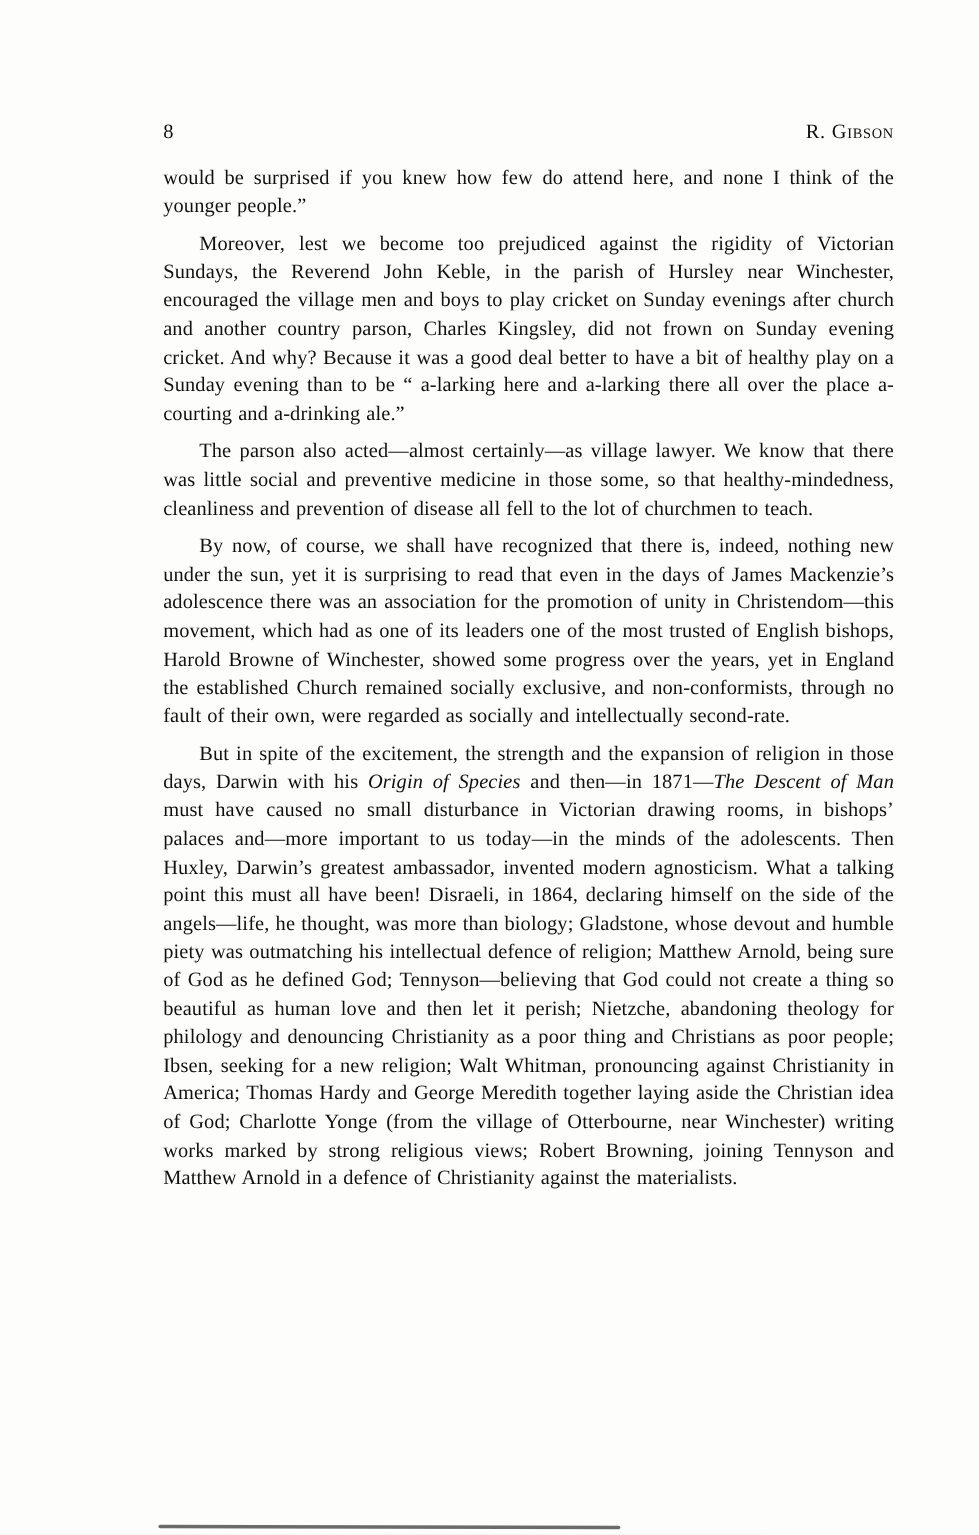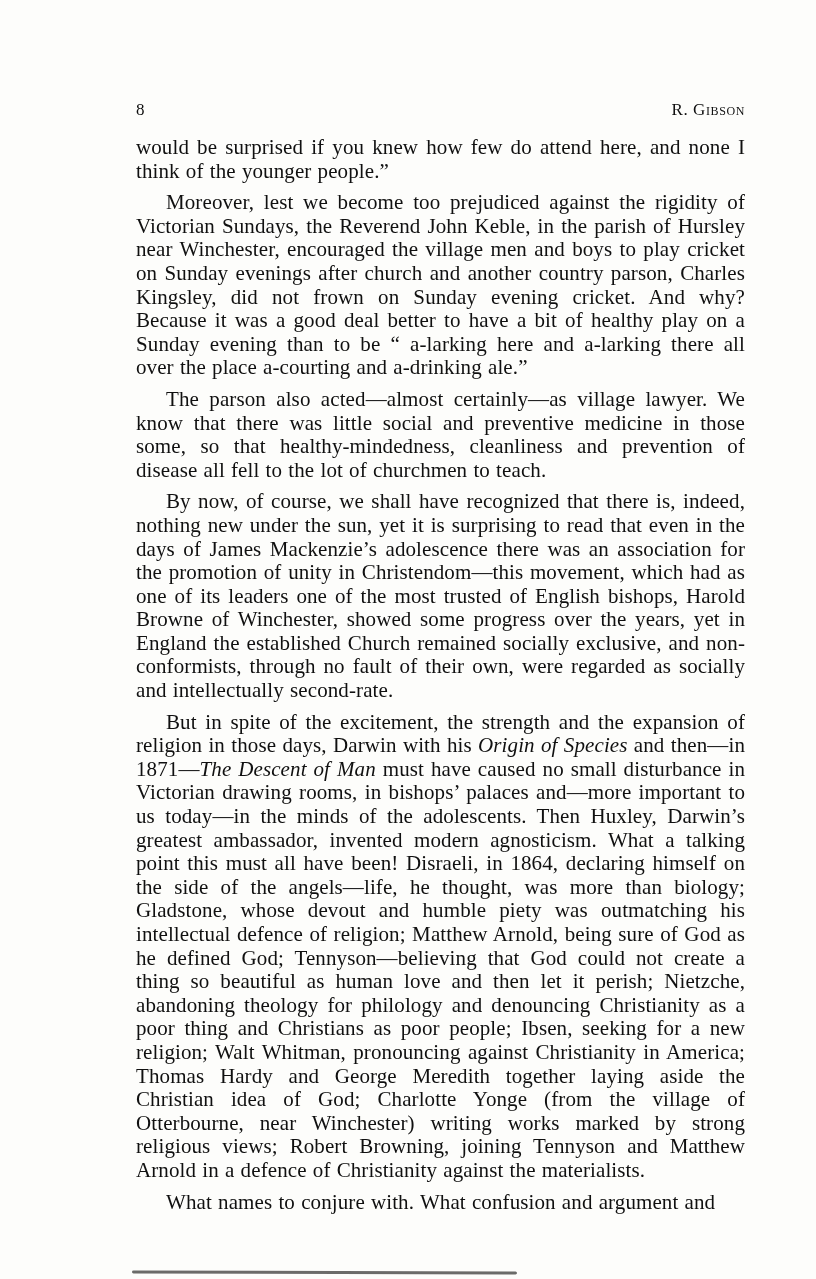--- a/index.html
+++ b/index.html
@@ -33,21 +33,21 @@
       margin-bottom: 16px;
     }
     .page-number {
       letter-spacing: 0.3px;
     }
     .running-head {
       font-variant: small-caps;
       letter-spacing: 0.6px;
     }
     .body-text {
-      font-size: 21px;
+      font-size: 17px;
       line-height: 23.6px;
       text-align: justify;
       letter-spacing: 0.1px;
       word-spacing: 0.04em;
     }
     .para {
       margin: 0;
     }
     .para + .para {
       margin-top: 8px;
@@ -78,17 +78,16 @@
     <div class="header-row">
       <span class="page-number">8</span>
       <span class="running-head">R. Gibson</span>
     </div>
     <div class="body-text">
         <p class="para"><span>would be surprised if you knew how few do attend here, and none I think of the younger people.”</span></p>
         <p class="para indent"><span>Moreover, lest we become too prejudiced against the rigidity of Victorian Sundays, the Reverend John Keble, in the parish of Hursley near Winchester, encouraged the village men and boys to play cricket on Sunday evenings after church and another country parson, Charles Kingsley, did not frown on Sunday evening cricket. And why? Because it was a good deal better to have a bit of healthy play on a Sunday evening than to be “ a-larking here and a-larking there all over the place a-courting and a-drinking ale.”</span></p>
         <p class="para indent"><span>The parson also acted—almost certainly—as village lawyer. We know that there was little social and preventive medicine in those some, so that healthy-mindedness, cleanliness and prevention of disease all fell to the lot of churchmen to teach.</span></p>
         <p class="para indent"><span>By now, of course, we shall have recognized that there is, indeed, nothing new under the sun, yet it is surprising to read that even in the days of James Mackenzie’s adolescence there was an association for the promotion of unity in Christendom—this movement, which had as one of its leaders one of the most trusted of English bishops, Harold Browne of Winchester, showed some progress over the years, yet in England the established Church remained socially exclusive, and non-conformists, through no fault of their own, were regarded as socially and intellectually second-rate.</span></p>
         <p class="para indent"><span>But in spite of the excitement, the strength and the expansion of religion in those days, Darwin with his </span><i>Origin of Species</i><span> and then—in 1871—</span><i>The Descent of Man</i><span> must have caused no small disturbance in Victorian drawing rooms, in bishops’ palaces and—more important to us today—in the minds of the adolescents. Then Huxley, Darwin’s greatest ambassador, invented modern agnosticism. What a talking point this must all have been! Disraeli, in 1864, declaring himself on the side of the angels—life, he thought, was more than biology; Gladstone, whose devout and humble piety was outmatching his intellectual defence of religion; Matthew Arnold, being sure of God as he defined God; Tennyson—believing that God could not create a thing so beautiful as human love and then let it perish; Nietzche, abandoning theology for philology and denouncing Christianity as a poor thing and Christians as poor people; Ibsen, seeking for a new religion; Walt Whitman, pronouncing against Christianity in America; Thomas Hardy and George Meredith together laying aside the Christian idea of God; Charlotte Yonge (from the village of Otterbourne, near Winchester) writing works marked by strong religious views; Robert Browning, joining Tennyson and Matthew Arnold in a defence of Christianity against the materialists.</span></p>
-        <p class="para indent"><span>What names to conjure with. What confusion and argument and</span></p>
       </div>
   </div>
   <div class="scan-artifact"></div>
 </div>
 
 </body></html>

